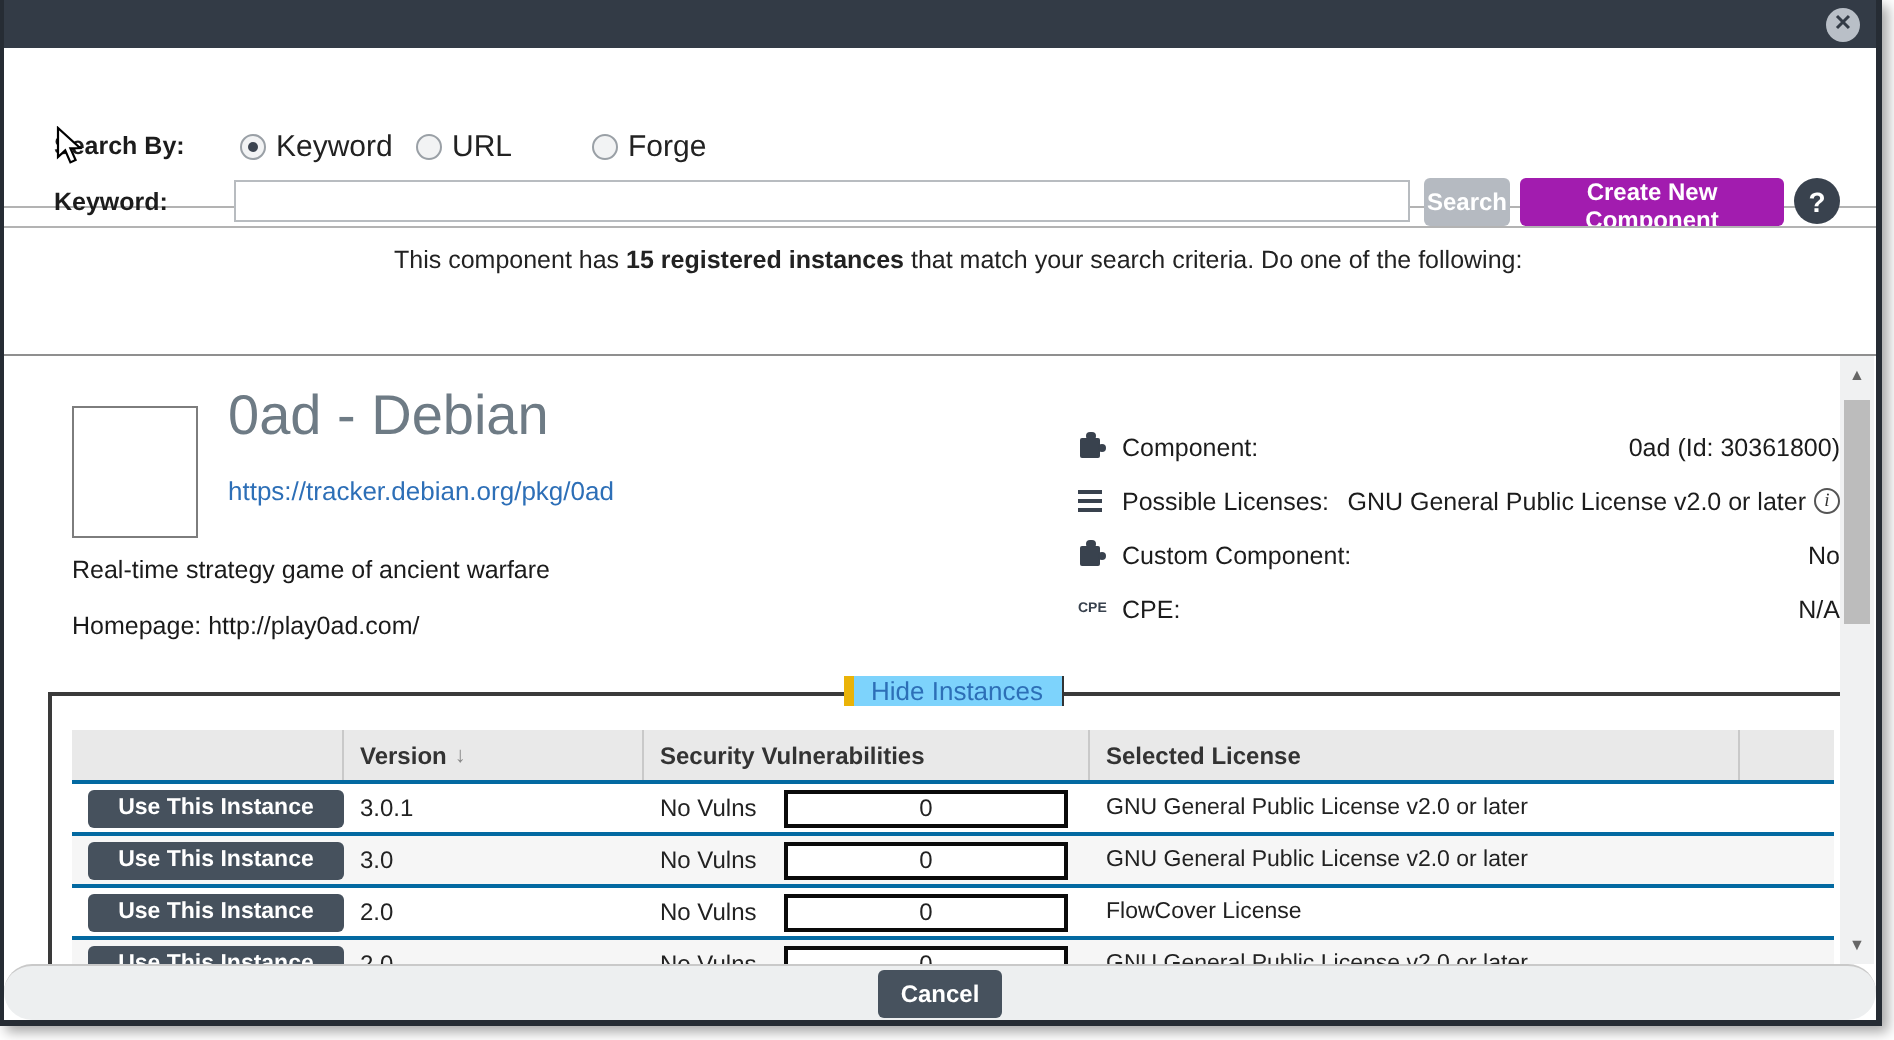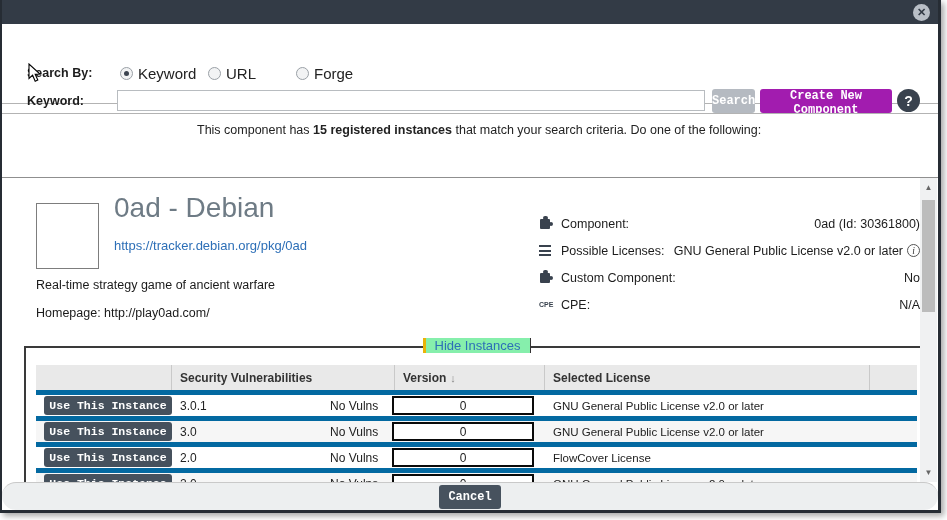--- a/index.html
+++ b/index.html
@@ -23,21 +23,21 @@
   .form-label { position:absolute; font-weight:bold; font-size:12.5px; color:#1c1c1c; }
   .radio-row { position:absolute; left:118px; top:41px; display:flex; }
   .radio-opt { display:flex; align-items:center; width:88px; cursor:pointer; font-size:15px; }
   .radio { width:13px; height:13px; border-radius:50%; border:1px solid #9aa0a6; background:#f2f3f4;
            margin-right:5px; position:relative; flex:none; }
   .radio.checked::after { content:""; position:absolute; left:3px; top:3px; width:5px; height:5px;
            border-radius:50%; background:#3c4450; }
   .keyword-input { position:absolute; left:115px; top:66px; width:588px; height:21px;
            border:1px solid #b8bcc0; background:#fff; font-size:12px; padding:0 5px; }
   .btn { border:none; border-radius:3px; color:#fff; font-weight:bold; font-size:12px;
-         font-family:Liberation Mono, monospace; cursor:pointer; }
+         font-family:Liberation Sans, sans-serif; cursor:pointer; }
   .search-btn { position:absolute; left:710px; top:65px; width:43px; height:24px; background:#b5bac1; }
   .create-btn { position:absolute; left:758px; top:65px; width:132px; height:24px; background:#a21caf; }
   .help-btn { position:absolute; left:895px; top:65px; width:23px; height:23px; border-radius:50%;
               background:#39424e; color:#fff; font-weight:bold; font-size:14px; display:flex;
               align-items:center; justify-content:center; cursor:pointer; }
   .cursor { position:absolute; left:26px; top:39px; z-index:50; pointer-events:none; }
 
   
   .notice-section { position:absolute; left:0; top:113px; right:0; height:65px; background:#fff;
                     border-top:1px solid #b3b3b3; border-bottom:1px solid #8f8f8f; padding:9px 0 0 195px;
@@ -67,35 +67,35 @@
   .list-icon { width:12px; height:11px;
                background:repeating-linear-gradient(#39424e 0 2px, transparent 2px 4.5px); }
   .cpe-icon { font-size:7px; font-weight:bold; color:#39424e; letter-spacing:0; }
   .info-i { width:13px; height:13px; border:1px solid #555; border-radius:50%; font-size:9.5px;
             font-family:"Liberation Serif", serif; font-style:italic; display:inline-flex; align-items:center;
             justify-content:center; margin-left:4px; color:#333; cursor:pointer; flex:none; }
 
   
   .instances { position:absolute; left:10px; top:168px; width:905px; height:150px;
                border:2px solid #3a3a3a; border-bottom:none; }
-  .legend { position:absolute; left:50%; top:-10px; transform:translateX(-50%); background:#86efac;
-            padding:0 9px; border-left:3px solid #eab308; border-right:1px solid #333;
+  .legend { position:absolute; left:50%; top:-10px; transform:translateX(-50%); background:#7dd3fc;
+            padding:0 9px; border-left:5px solid #eab308; border-right:1px solid #333;
             color:#2d6fb7; font-size:13px; cursor:pointer; white-space:nowrap; }
   .itable { position:absolute; left:10px; top:17px; right:10px; }
   .thead { display:flex; height:25px; background:#e9e9e9; align-items:center; }
   .th { font-weight:bold; font-size:12px; color:#333; border-right:1px solid #c9c9c9; height:100%;
         display:flex; align-items:center; padding-left:8px; }
   .th:last-child { border-right:none; }
   .sort { color:#8a8a8a; margin-left:4px; font-size:11px; }
   .col0 { width:136px; flex:none; }
   .col1 { width:150px; flex:none; }
   .col2 { width:223px; flex:none; }
   .col3 { flex:1; }
   .col4 { width:47px; flex:none; }
-  .trow { display:flex; height:26px; align-items:center; border-top:5px solid #0369a1; background:#fff; }
+  .trow { display:flex; height:26px; align-items:center; border-top:2px solid #0369a1; background:#fff; }
   .trow.alt { background:#f6f6f6; }
   .td { height:100%; display:flex; align-items:center; padding-left:8px; font-size:12px; }
   .use-btn { width:130px; height:19px; background:#46515d; font-size:11.5px; padding:0; margin-left:0; }
   .vulns { width:62px; flex:none; font-size:12px; }
   .count-box { width:142px; height:19px; border:2px solid #0a0a0a; background:#fff; display:flex;
                align-items:center; justify-content:center; font-size:12px; cursor:pointer; }
   .td.col3 { font-size:11.5px; white-space:nowrap; overflow:hidden; }
 
   
   .scrollbar { position:absolute; left:918px; top:178px; width:17px; height:304px; background:#f0f1f2; }
@@ -185,22 +185,22 @@
           <span class="dlabel">CPE:</span>
           <span class="dvalue">N/A</span>
         </div>
       </div>
 
     <div class="instances">
       <span class="legend">Hide Instances</span>
       <div class="itable">
         <div class="thead">
             <div class="th col0"></div>
+            <div class="th col1">Version<span class="sort">↓</span></div>
             <div class="th col2">Security Vulnerabilities</div>
-            <div class="th col1">Version<span class="sort">↓</span></div>
             <div class="th col3">Selected License</div>
             <div class="th col4"></div>
           </div>
         <div>
             <div class="trow">
               <div class="td col0">
                 <button class="btn use-btn">Use This Instance</button>
               </div>
               <div class="td col1">3.0.1</div>
               <div class="td col2">

